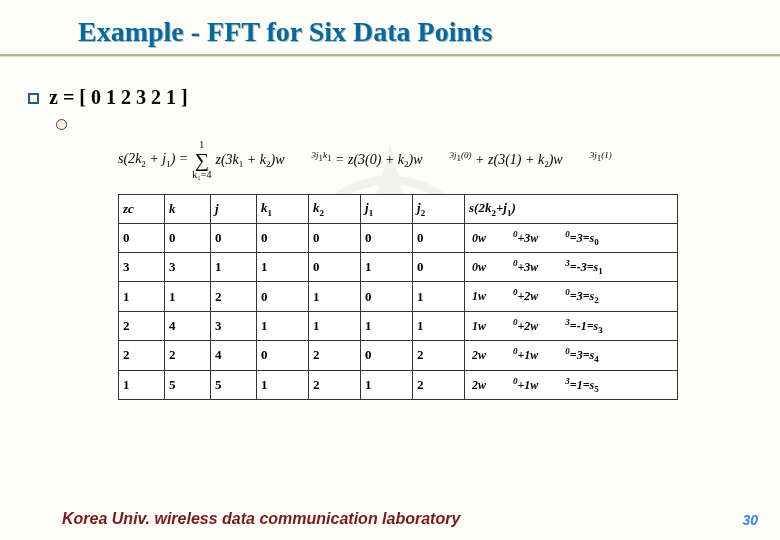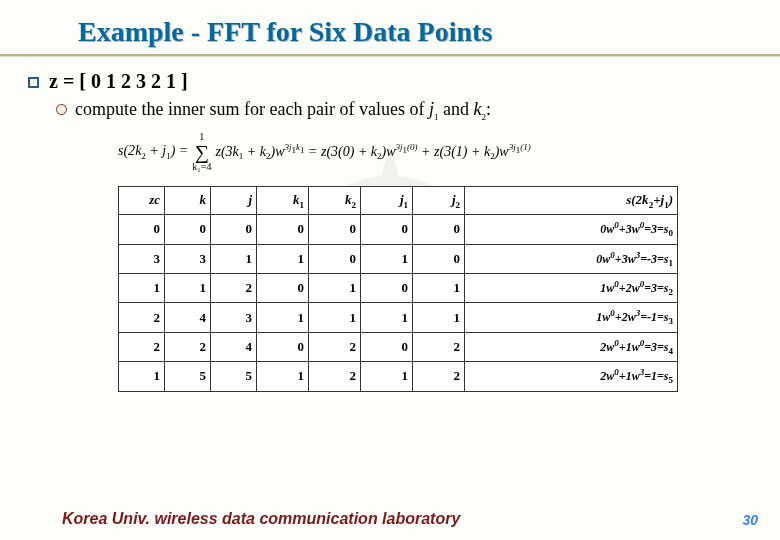--- a/index.html
+++ b/index.html
@@ -35,21 +35,21 @@
     position: absolute;
     top: 54px;
     left: 0;
     right: 0;
     height: 0;
     border-top: 2px solid #b9b97a;
     border-bottom: 1px solid #e0e0c0;
   }
   .content {
     position: absolute;
-    top: 70px;
+    top: 86px;
     left: 28px;
     right: 20px;
   }
   .bullet-row {
     display: flex;
     align-items: baseline;
     gap: 10px;
     margin-bottom: 6px;
   }
   .sq-bullet {
@@ -106,35 +106,35 @@
     margin-left: 90px;
     margin-right: 30px;
   }
   table {
     border-collapse: collapse;
     width: 560px;
     background: #fff;
   }
   th, td {
     border: 1px solid #333;
-    text-align: right;
+    text-align: left;
     font-size: 13px;
     padding: 5px 4px;
     font-weight: bold;
   }
   th {
     font-style: italic;
   }
   td.res {
     font-style: italic;
     font-size: 12px;
     padding-left: 7px;
   }
   sub { font-size: 9px; font-style: normal; }
-  sup { font-size: 9px; }
+  sup { font-size: 9px; margin-left: 27px; }
   .footer-left {
     position: absolute;
     bottom: 12px;
     left: 14px;
     font-family: Arial, sans-serif;
     font-size: 16px;
     font-weight: bold;
     font-style: italic;
     color: #7a1a1a;
     margin-left: 48px;
@@ -173,23 +173,20 @@
 
 <div class="content">
 
   <div class="bullet-row">
     <div class="sq-bullet"></div>
     <div class="z-line">z = [ 0 1 2 3 2 1 ]</div>
   </div>
 
   <div class="sub-row">
     <div class="circ-bullet"></div>
-    <div class="sub-text">
-      <span>compute the inner sum for each pair of values of </span><i><span>j</span></i><sub>1</sub><span> and </span><i><span>k</span></i><sub>2</sub><span>:</span>
-    </div>
   </div>
 
   <div class="formula">
     <span>s(2<i>k</i><sub>2</sub> + <i>j</i><sub>1</sub>) =</span>
     <span class="sigma">
       <span>1</span>
       <span class="sym">∑</span>
       <span>k₁=4</span>
     </span>
     <span><i>z</i>(3<i>k</i><sub>1</sub> + <i>k</i><sub>2</sub>)<i>w</i><sup>3<i>j</i><sub>1</sub><i>k</i><sub>1</sub></sup> = <i>z</i>(3(0) + <i>k</i><sub>2</sub>)<i>w</i><sup>3<i>j</i><sub>1</sub>(0)</sup> + <i>z</i>(3(1) + <i>k</i><sub>2</sub>)<i>w</i><sup>3<i>j</i><sub>1</sub>(1)</sup></span>

